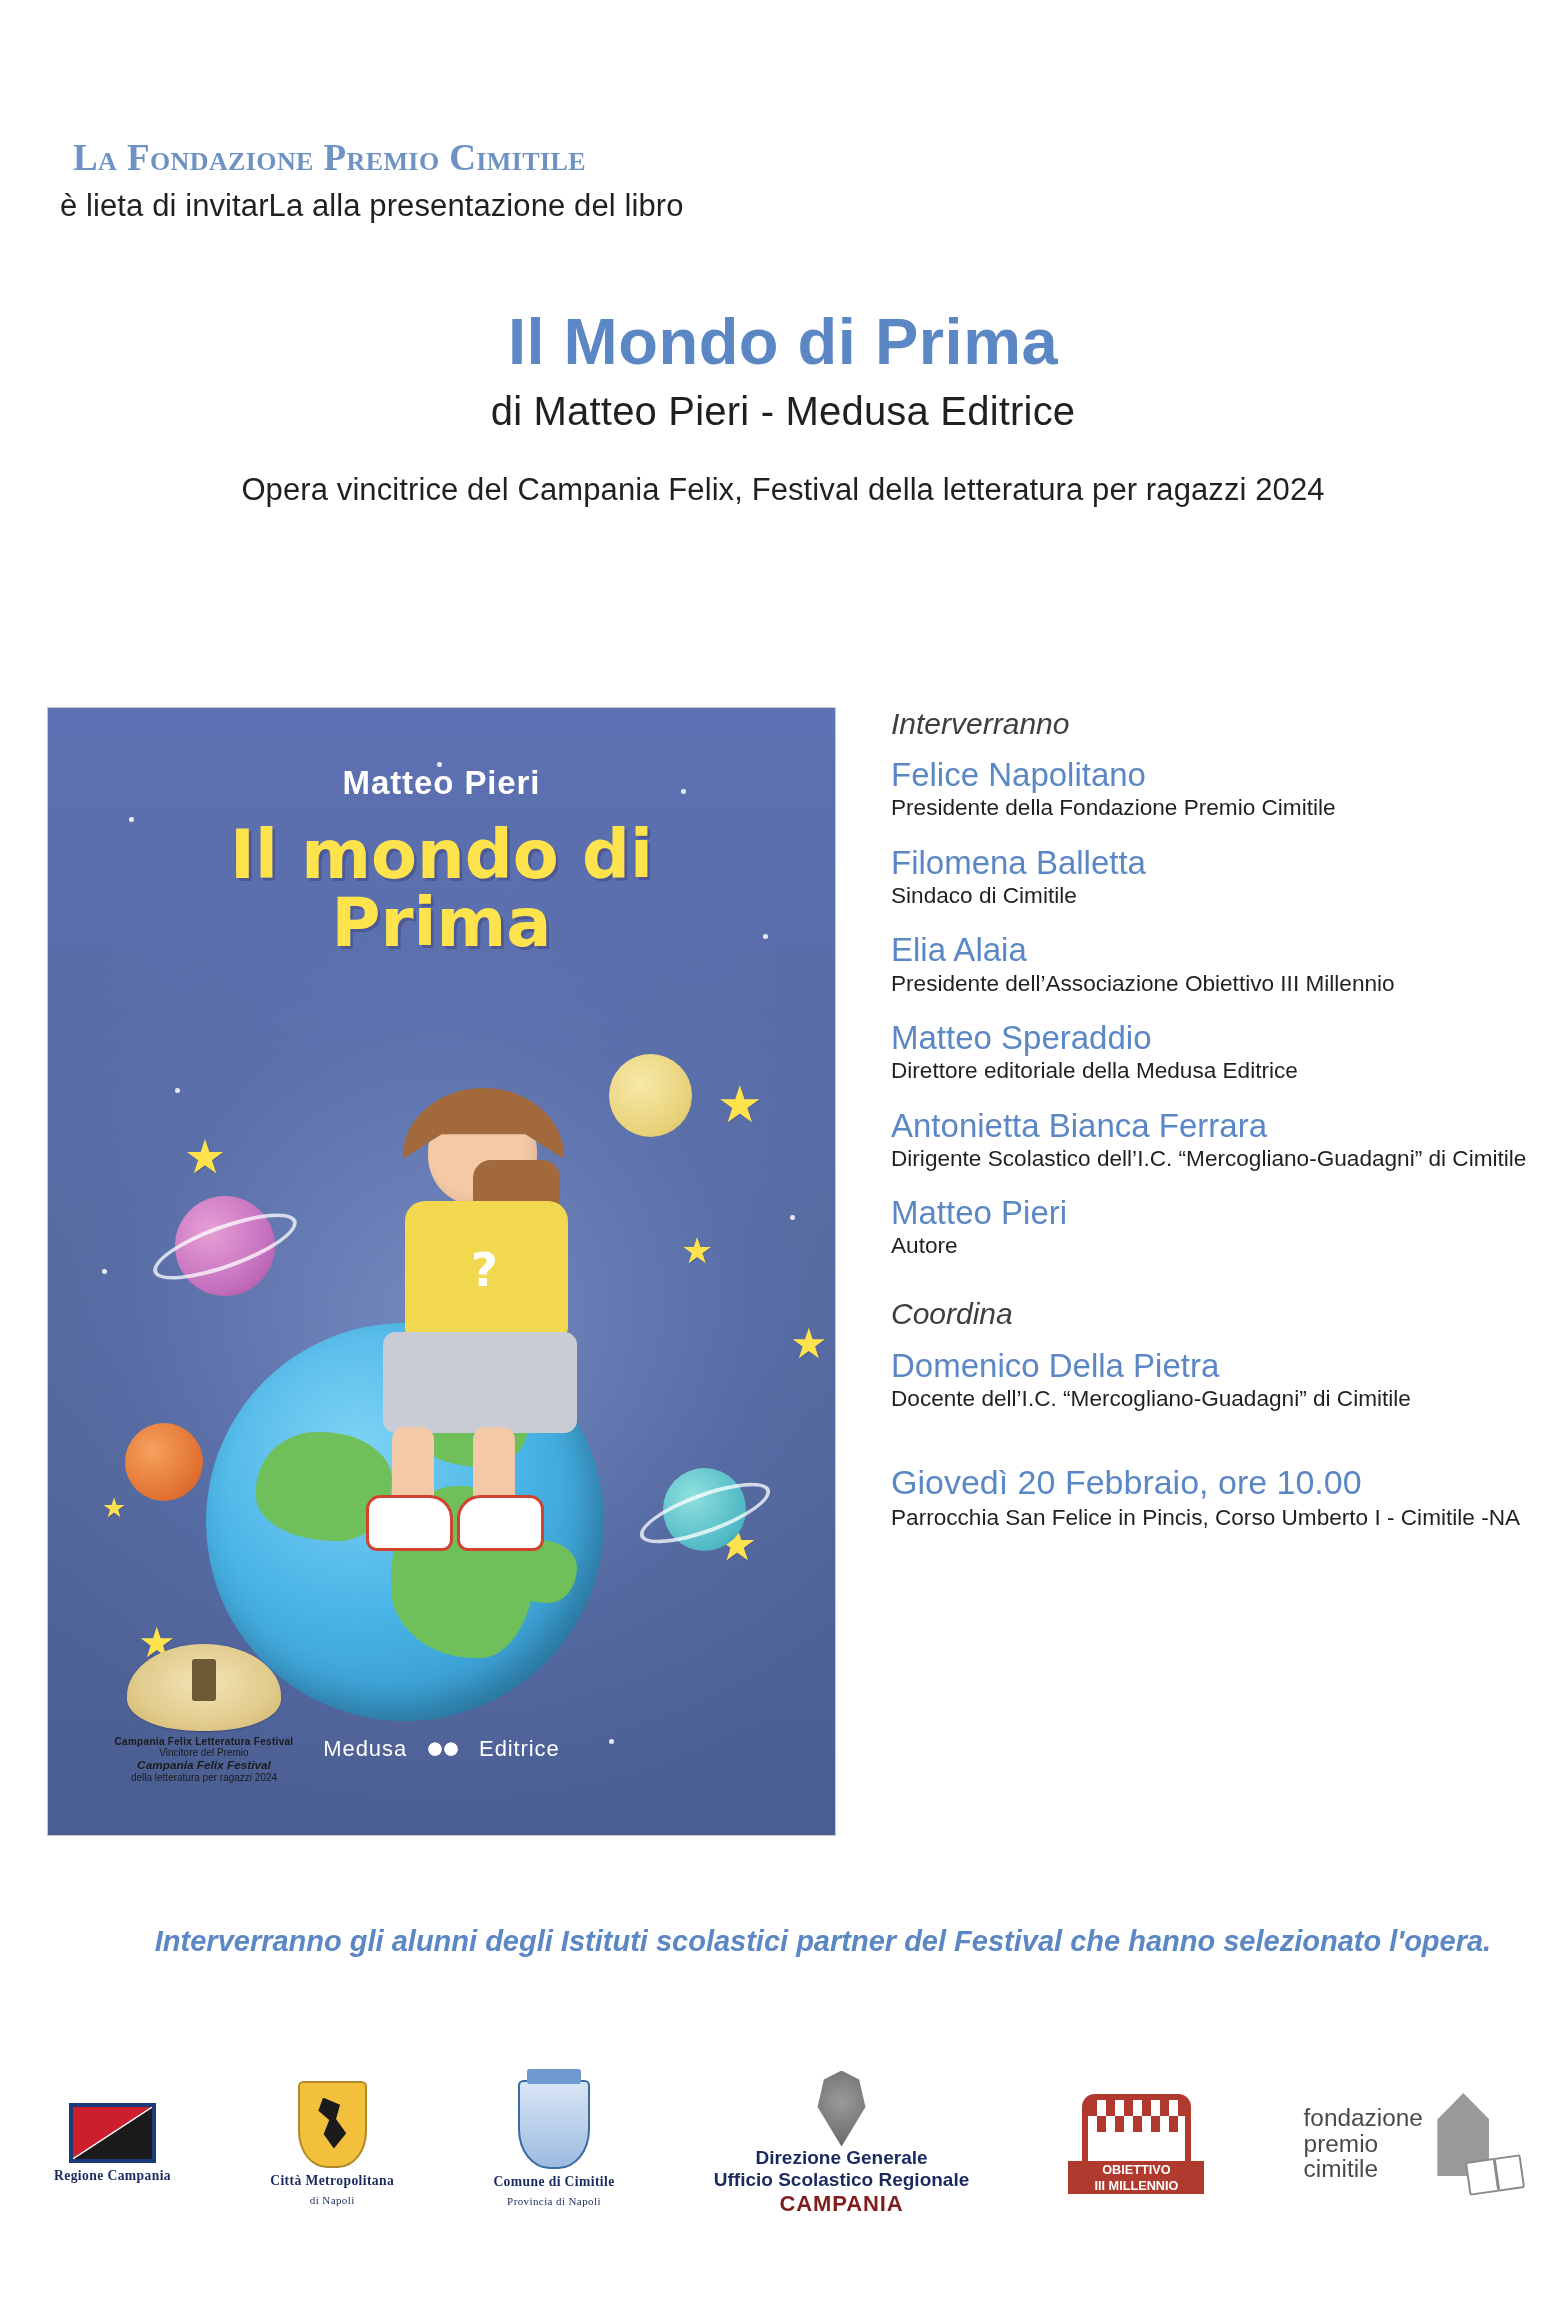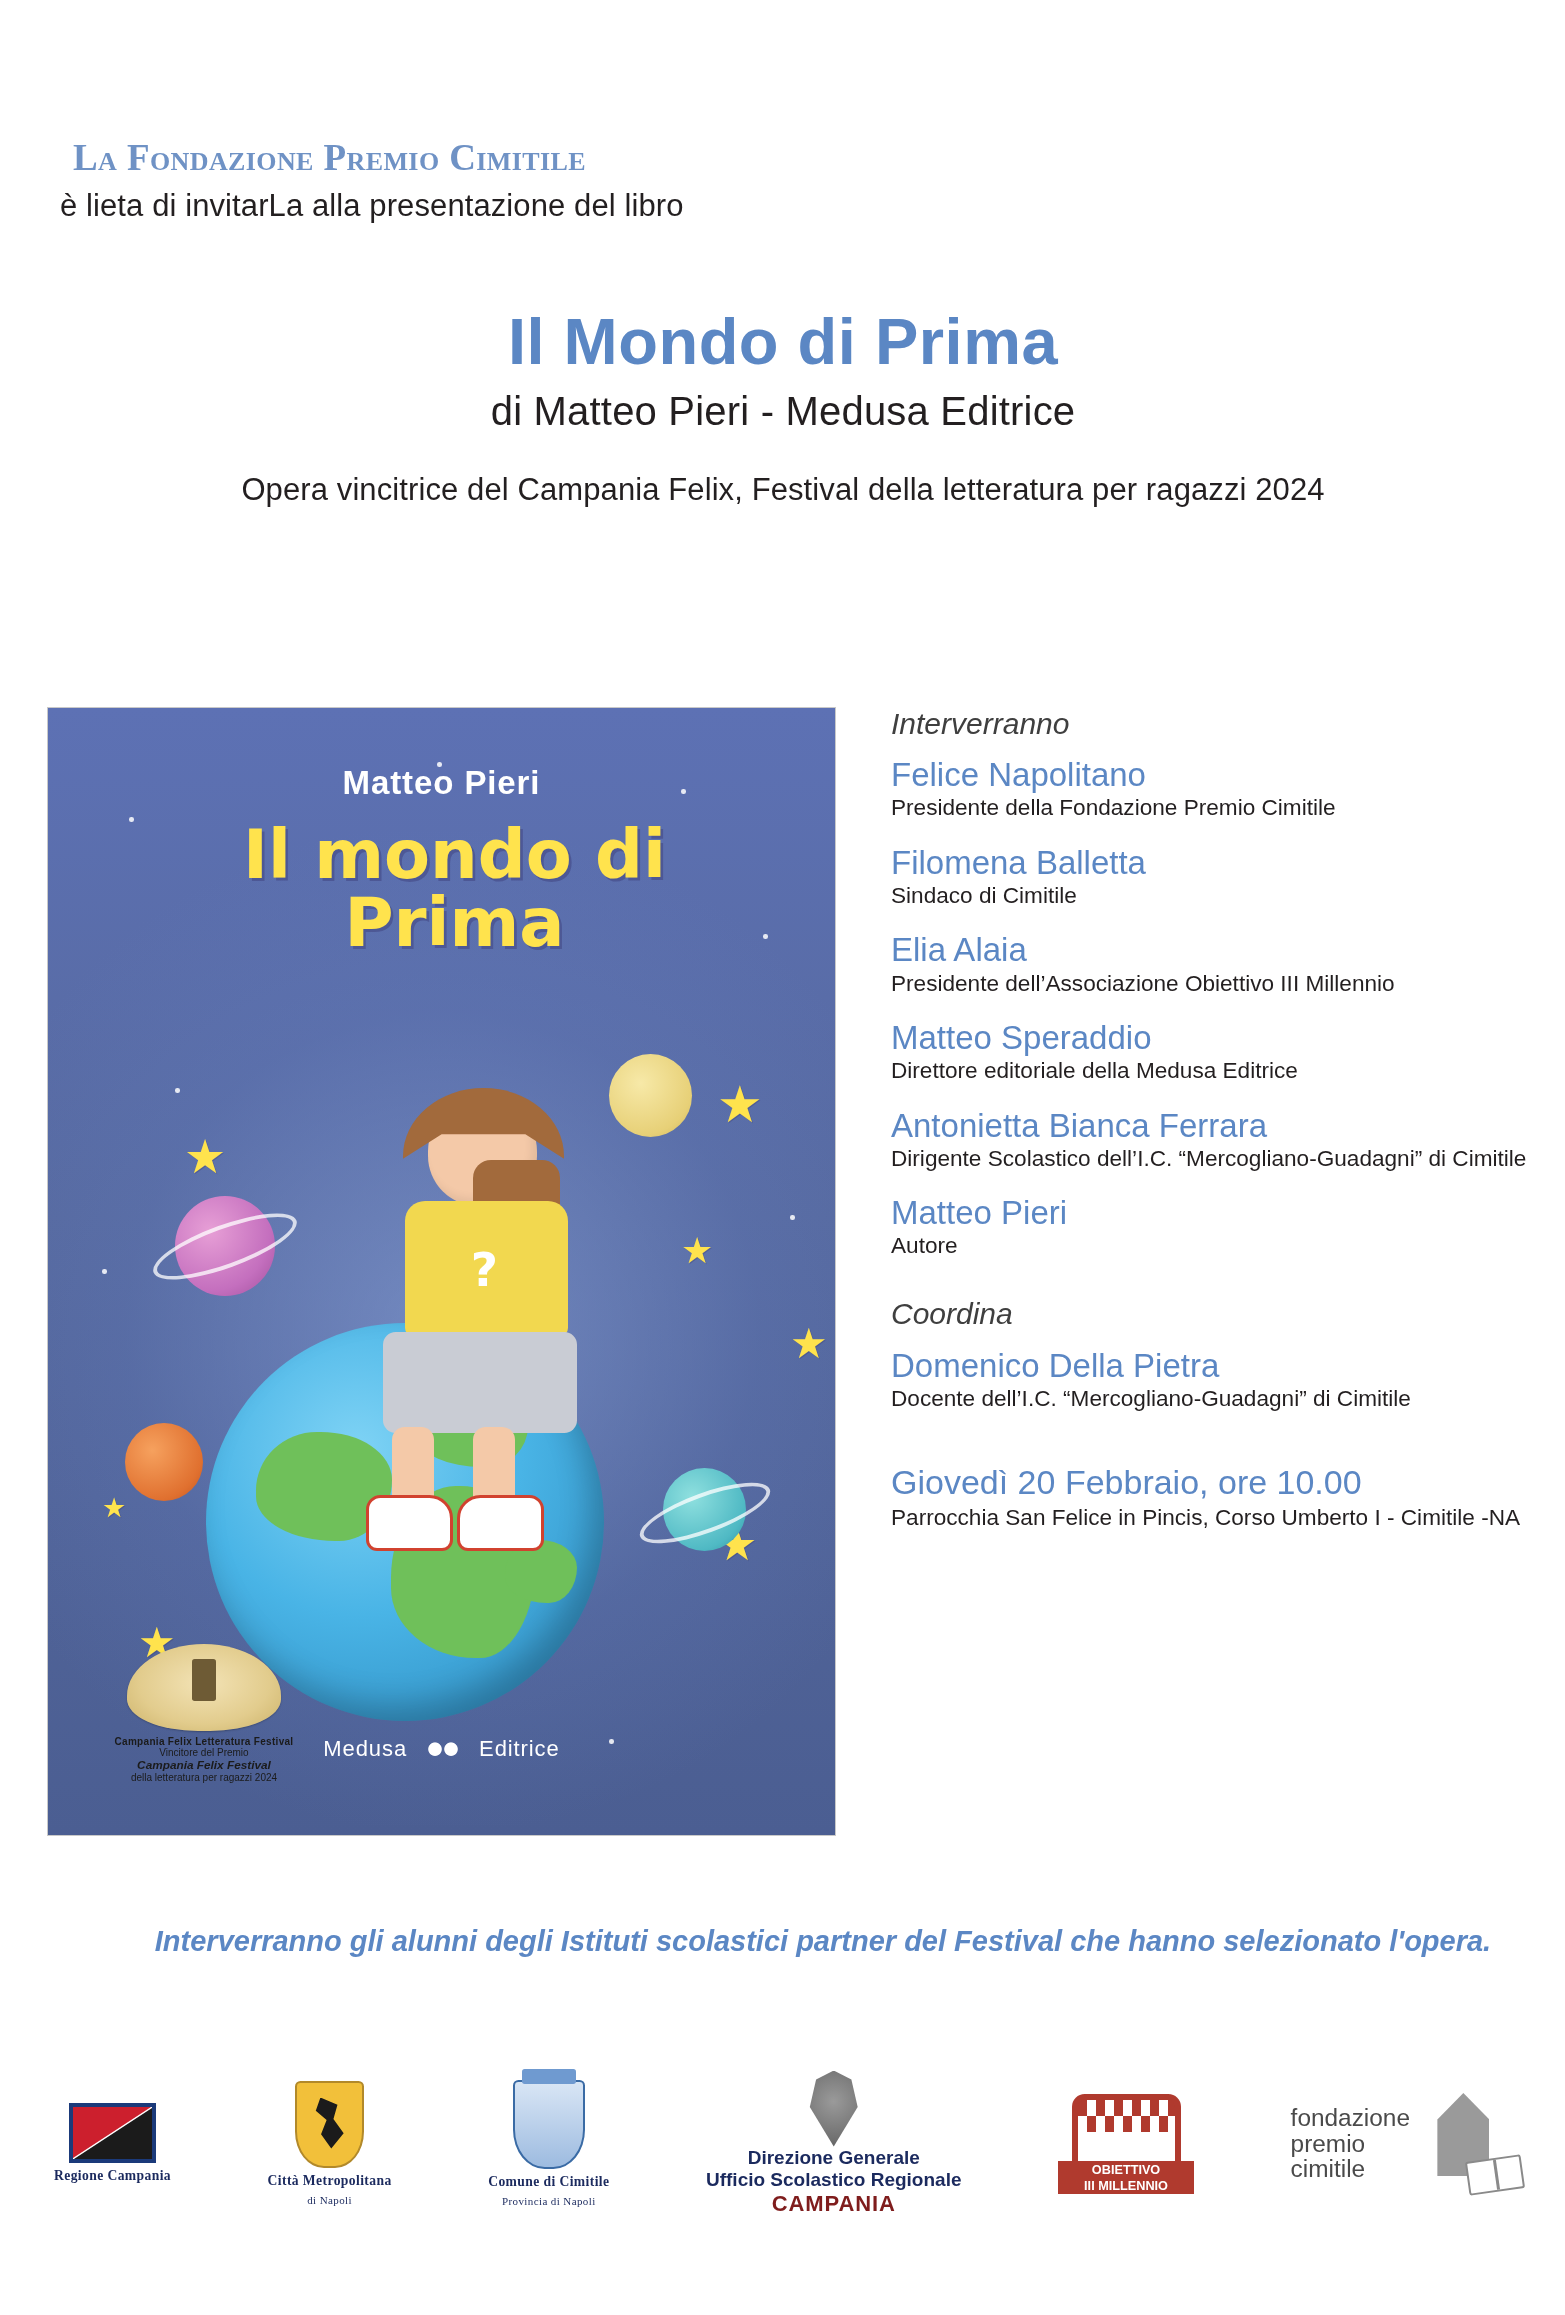--- a/index.html
+++ b/index.html
@@ -106,21 +106,20 @@
     position: absolute;
     top: 113px;
     width: 100%;
     text-align: center;
     color: #ffe34d;
     font-size: 67px;
     font-weight: bold;
     line-height: 1.02;
     text-shadow: 2.7px 2.7px 0 rgba(60,60,120,0.45);
     font-family: "DejaVu Sans", sans-serif;
-    margin-left: 13px;
   }
   .cover-title .l2 { display:block; }
 
   
   .star {
     position: absolute;
     color: #ffe34d;
     font-size: 18px;
     line-height: 1;
     text-shadow: 0.9px 0.9px 0 rgba(60,60,120,0.35);
@@ -318,21 +317,21 @@
       repeating-linear-gradient(90deg, #ffffff 0 9px, #b03a2e 9px 18px) 0 16.3px/100% 16.3px no-repeat;
     position: relative;
   }
   .logo-obiettivo .base {
     width: 136px; height: 33px; margin: 0 auto;
     background: #b03a2e; color:#ffffff;
     font-size: 12.7px; font-weight: bold; line-height: 1.25;
     padding-top: 2.7px;
   }
 
-  .logo-fpc { display:flex; align-items:center; gap: 22px; }
+  .logo-fpc { display:flex; align-items:center; gap: 9px; }
   .logo-fpc .txt { text-align: left; color: #4a4a4a; line-height: 1.05; }
   .logo-fpc .t1 { font-size: 24.4px; }
   .logo-fpc .t2 { font-size: 24.4px; }
   .logo-fpc .t3 { font-size: 24.4px; }
   .logo-fpc .mark {
     width: 87px; height: 101px; position: relative;
   }
   .logo-fpc .church {
     position:absolute; left: 5.4px; top: 0; width: 52px; height: 83px;
     background: #9a9a9a;

